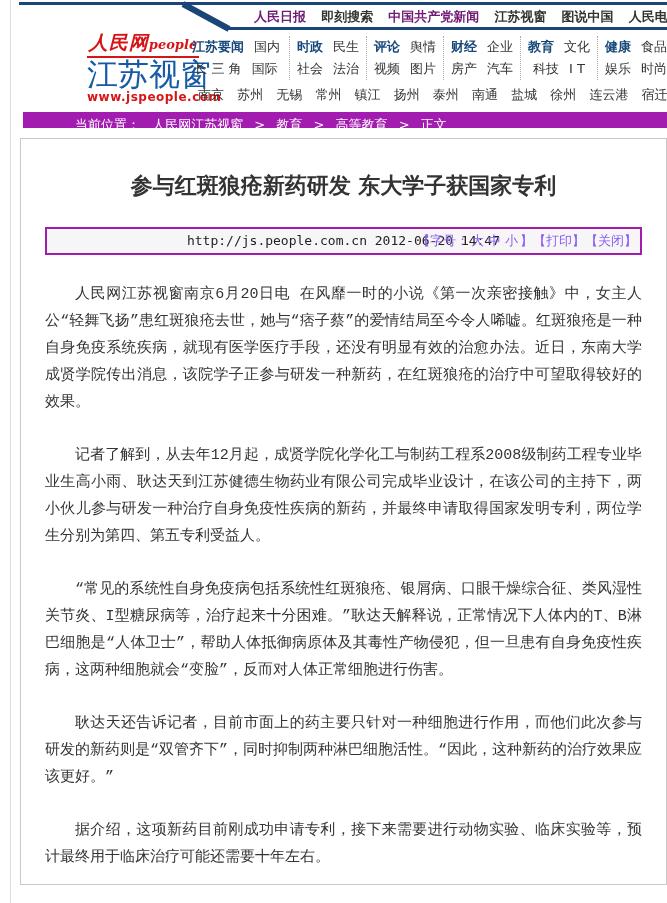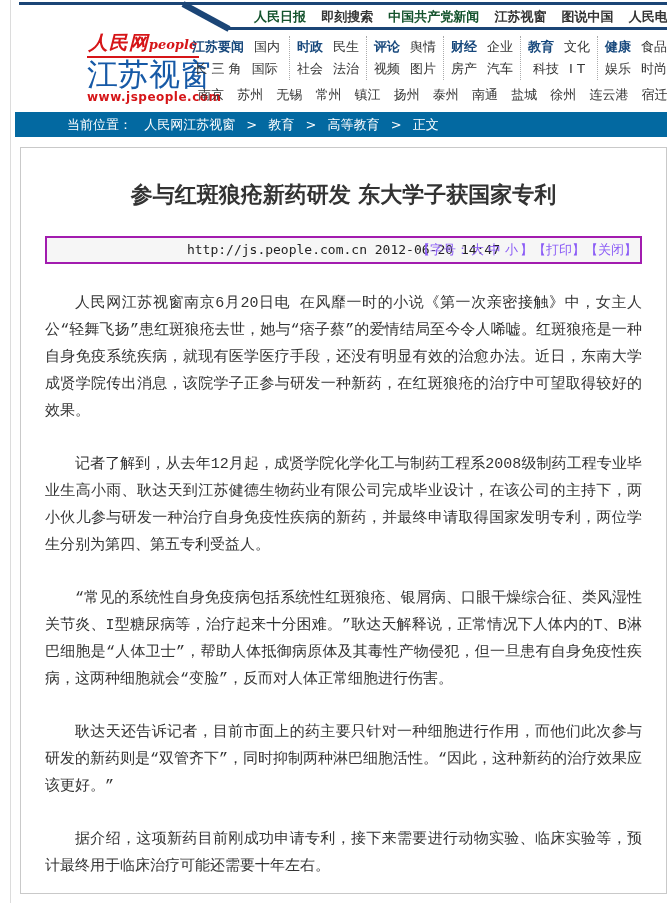--- a/index.html
+++ b/index.html
@@ -14,21 +14,21 @@
   }
 
   
   .topbar { position:relative; height:32px; }
   .topbar svg { position:absolute; top:0; left:0; }
   .topbar-links {
     position:absolute; left:243px; top:8px; white-space:nowrap;
     font-size:13px; color:#333;
   }
   .topbar-links a { text-decoration:none; color:#333; margin-right:11px; cursor:pointer;font-weight:bold; }
-  .topbar-links a.red { color:#14532d; font-weight:bold; }
+  .topbar-links a.red { color:#701a75; font-weight:bold; }
 
   
   .header { position:relative; height:74px; }
   .logo { position:absolute; left:76px; top:0; width:112px; text-align:center; cursor:pointer; }
   .logo-brand {
     font-family:"DejaVu Serif",serif; font-style:italic; font-weight:bold;
     color:#d61518; font-size:19px; line-height:20px; letter-spacing:1px;
     border-bottom:2px solid #d61518; padding-bottom:1px; white-space:nowrap;
   }
   .logo-brand .en { font-size:13px; font-style:italic; letter-spacing:0; }
@@ -43,22 +43,22 @@
   .nav-row a.strong { color:#17487c; font-weight:bold; }
 
   .cities {
     position:absolute; left:187px; top:54px; right:0; white-space:nowrap;
     font-size:13px;
   }
   .cities a { text-decoration:none; color:#333; margin-right:9px; cursor:pointer; }
 
   
   .breadcrumb {
-    margin-left:4px; margin-top:6px; height:25px; line-height:25px;
-    background:#0369a1; color:#fff; font-size:13px; padding-left:52px;
+    margin-left:12px; margin-top:6px; height:16px; line-height:25px;
+    background:#a21caf; color:#fff; font-size:13px; padding-left:52px;
     white-space:nowrap;
   }
   .breadcrumb a { color:#fff; text-decoration:none; cursor:pointer; }
   .breadcrumb .sep { margin:0 7px; }
   .breadcrumb .prefix { margin-right:8px; }
 
   
   .article-box {
     margin-left:9px; margin-top:10px; width:645px; height:745px;
     border:1px solid #c9c9c9; box-sizing:content-box; background:#fff;

